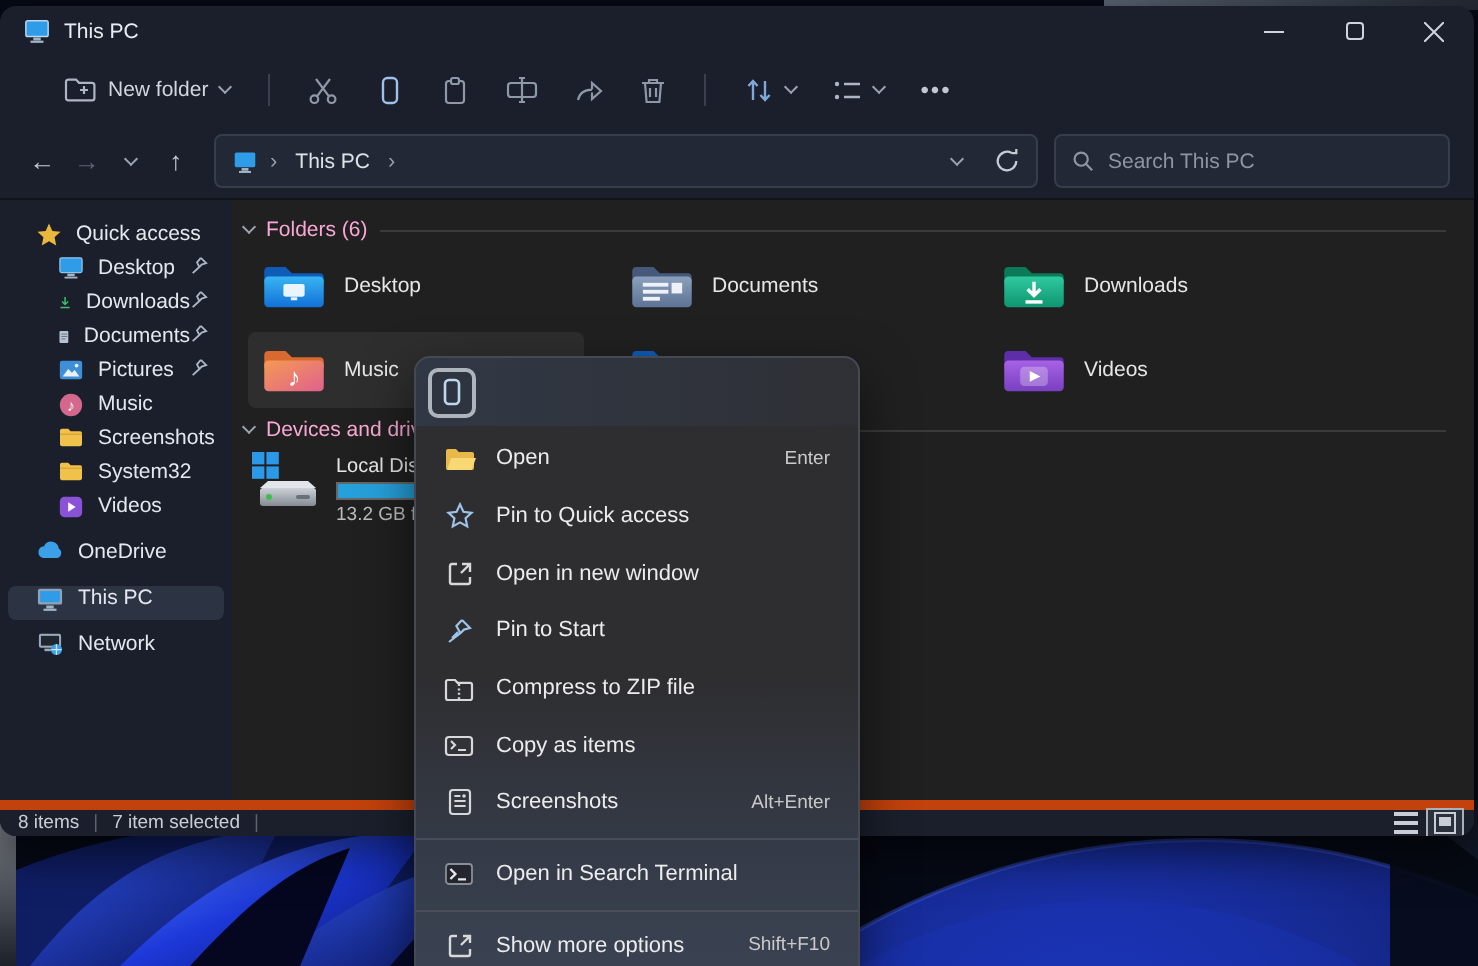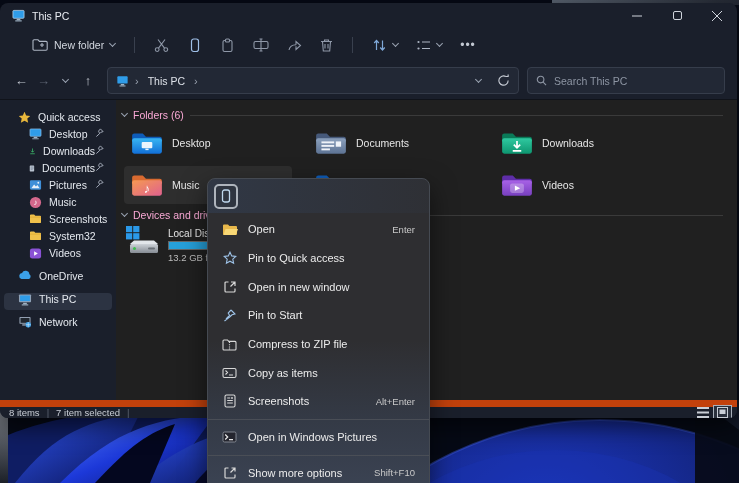--- a/index.html
+++ b/index.html
@@ -83,21 +83,21 @@
     display:flex; padding-left:2px; }
   .drive-info { margin-left:8px; display:flex; flex-direction:column; justify-content:center; gap:2px; }
   .drive-info .name { font-size:10px; color:#e6e6e6; white-space:nowrap; }
   .drive-bar { width:46px; height:9px; background:#444; border:1px solid #666; }
   .drive-bar .fill { height:100%; width:100%; background:#26a0da; }
   .drive-info .free { font-size:9.5px; color:#bdbdbd; white-space:nowrap; }
 
   
   #statusbar { position:absolute; left:0; right:0; bottom:0; height:18px;
     background:#1a1f2b; display:flex; align-items:center; padding:0 6px 0 9px;
-    border-top:7px solid #c2410c; }
+    border-top:5px solid #c2410c; }
   #statusbar .txt { font-size:9.5px; color:#c9ced6; margin-right:7px; }
   #statusbar .sep { font-size:9.5px; color:#5c6370; margin-right:7px; }
   .view-ics { margin-left:auto; display:flex; gap:3px; align-items:center; }
   .view-ic { width:17px; height:14px; display:flex; align-items:center; justify-content:center; }
   .view-ic.active { outline:1px solid #a9b0ba; background:#2a303c; }
 
   
   #contextmenu { position:absolute; left:207px; top:178px; width:223px; height:312px;
     z-index:50; border-radius:8px; border:1px solid #454a52;
     background:linear-gradient(180deg,#2e2e31 0%, #2e2e31 52%, #343a46 78%, #3b4353 100%);
@@ -641,21 +641,21 @@
   <div class="cm-sep"></div>
 
   <div class="cm-item">
     <span class="ic">
           <svg width="15" height="12" viewBox="0 0 15 12">
       <rect x="1" y="1" width="13" height="10" rx="1.5" fill="#24252e" stroke="#8a8f98" stroke-width=".9"></rect>
       <path d="M3.2 3.5 L5.7 6 L3.2 8.5" fill="none" stroke="#e8e8e8" stroke-width="1.2"></path>
       <path d="M7 8.7 h4" stroke="#e8e8e8" stroke-width="1.2"></path>
     </svg>
         </span>
-    <span class="lbl">Open in Windows Pictures</span>
+    <span class="lbl">Open in Search Terminal</span>
     <span class="sc"></span>
   </div>
 
   <div class="cm-sep"></div>
 
   <div class="cm-item">
     <span class="ic">
           <svg width="14" height="14" viewBox="0 0 14 14">
       <path d="M5.5 2 H3 q-1 0-1 1 v8 q0 1 1 1 h8 q1 0 1-1 V8.5" fill="none" stroke="#d8d8d8" stroke-width="1.2"></path>
       <path d="M8.5 2 H12 V5.5 M12 2 L7.5 6.5" fill="none" stroke="#d8d8d8" stroke-width="1.2"></path>

